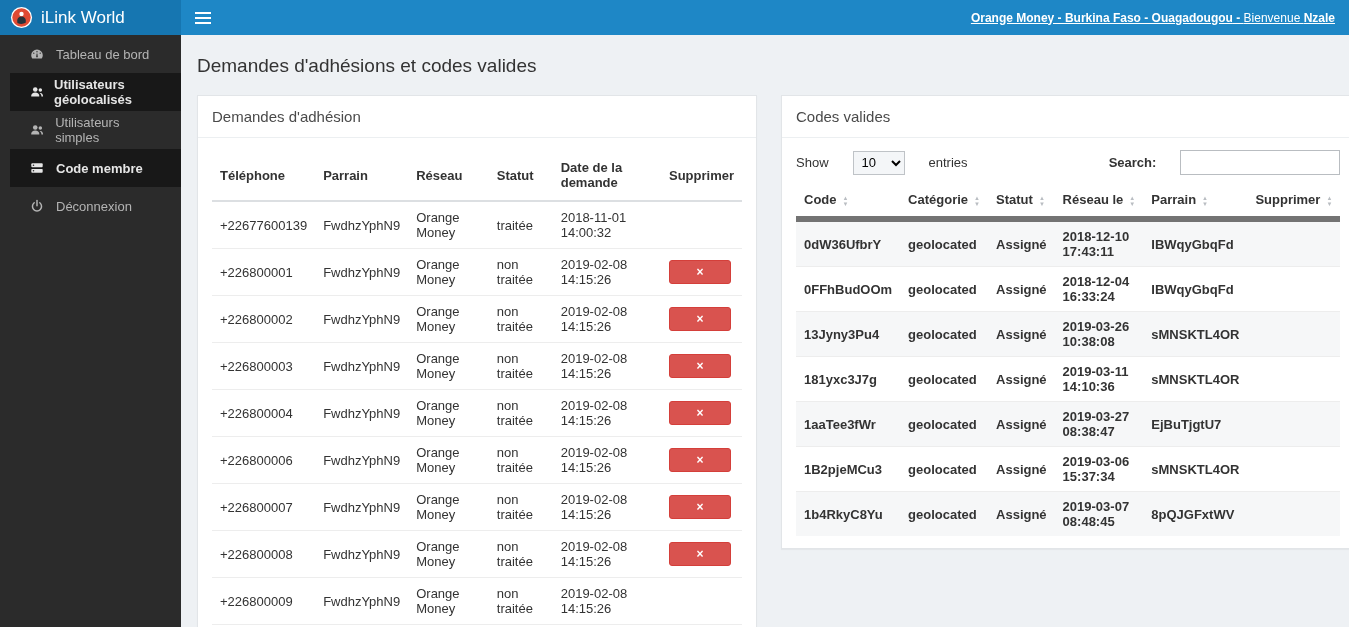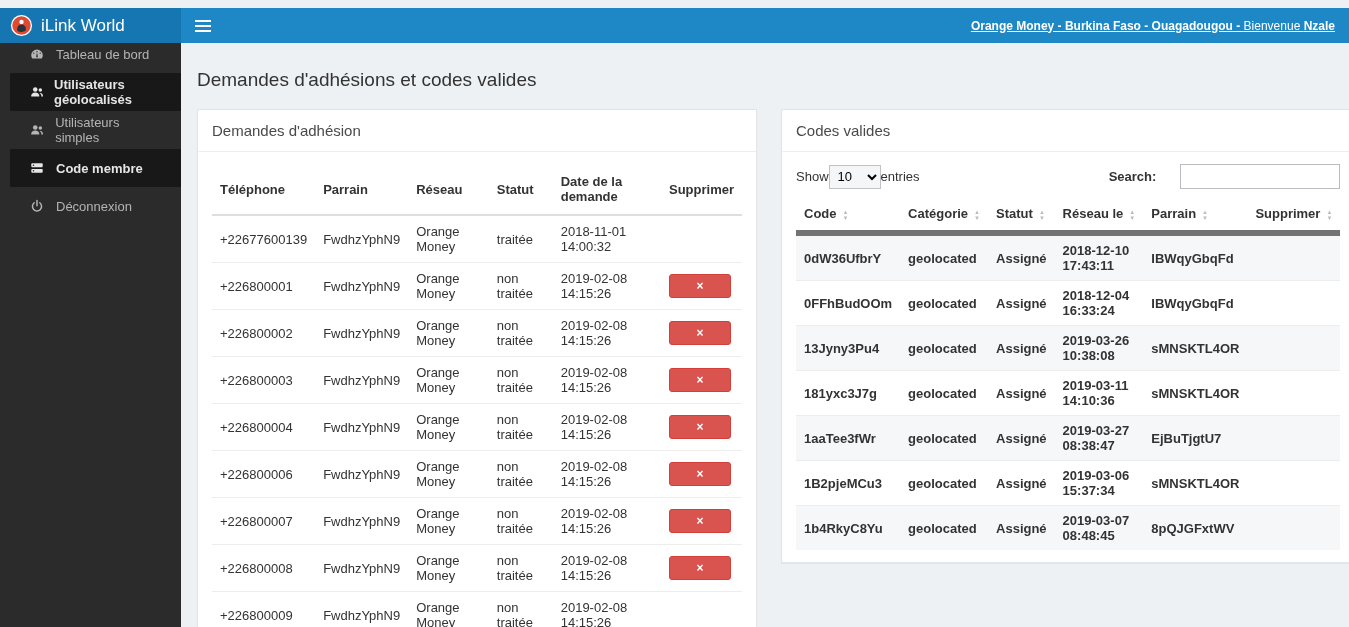--- a/index.html
+++ b/index.html
@@ -6,21 +6,21 @@
   html, body {
     width: 1349px; height: 627px; overflow: hidden;
     font-family: "Liberation Sans", sans-serif;
     font-size: 13px; color: #333; background: #eef1f4;
   }
   body { position: relative; }
 
   
   .topbar {
     position: absolute; top: 0; left: 0; right: 0; height: 35px;
-    background: #1e87c6; display: flex; align-items: stretch; z-index: 10; margin-top: 8px;
+    background: #1e87c6; display: flex; align-items: stretch; z-index: 10;
   }
   .brand {
     width: 181px; background: #1676b1; color: #fff;
     display: flex; align-items: center; gap: 8px; padding-left: 10px;
     font-size: 17px; flex: 0 0 181px;
   }
   .brand-logo { display: flex; align-items: center; }
   .menu-toggle {
     width: 44px; display: flex; flex-direction: column; justify-content: center;
     align-items: center; gap: 3px; cursor: pointer; border: none; background: transparent;
@@ -43,21 +43,21 @@
     cursor: pointer; text-decoration: none; margin-left: 10px;
   }
   .side-item .side-icon { display: flex; align-items: center; width: 16px; color: inherit; }
   .side-item.active { background: #181818; color: #e5e5e5; font-weight: bold; }
 
   
   .content {
     position: absolute; top: 35px; left: 181px; right: 0; bottom: 0;
     padding: 12px 16px 0; overflow: hidden;
   }
-  .page-title { font-size: 19px; font-weight: 400; color: #333; margin: 22px 0 18px; }
+  .page-title { font-size: 19px; font-weight: 400; color: #333; margin: 8px 0 18px; }
 
   .cols { display: flex; gap: 24px; align-items: flex-start; }
 
   .panel {
     background: #fff; border: 1px solid #e2e5e8;
     box-shadow: 0 1px 1px rgba(0,0,0,.04);
   }
   .panel-left  { flex: 0 0 560px; }
   .panel-right { flex: 1; }
   .panel-header {
@@ -79,21 +79,21 @@
     display: inline-block; background: #d9534f; border: 1px solid #d43f3a;
     color: #fff; border-radius: 3px; font-size: 12px; font-weight: bold;
     padding: 3px 0; width: 62px; text-align: center; cursor: pointer; line-height: 16px;
   }
 
   
   .ctl-row {
     display: flex; justify-content: space-between; align-items: center;
     padding: 12px 14px 4px;
   }
-  .show-ctl { display: flex; align-items: center; gap: 0; }
+  .show-ctl { display: flex; align-items: center; gap: 24px; }
   .show-ctl select {
     font-size: 13px; padding: 2px 4px; border: 1px solid #bfc3c7;
     background: #f4f6f8; min-width: 52px; height: 24px;
   }
   .search-ctl { display: flex; align-items: center; gap: 24px; font-weight: bold; }
   .search-ctl input {
     width: 160px; height: 25px; border: 1px solid #b9bdc1;
     padding: 2px 6px; font-size: 13px; background: #fff;
   }
   .codes-table th { padding: 9px 8px; border-bottom: 6px solid #737373; white-space: nowrap; cursor: pointer; }

